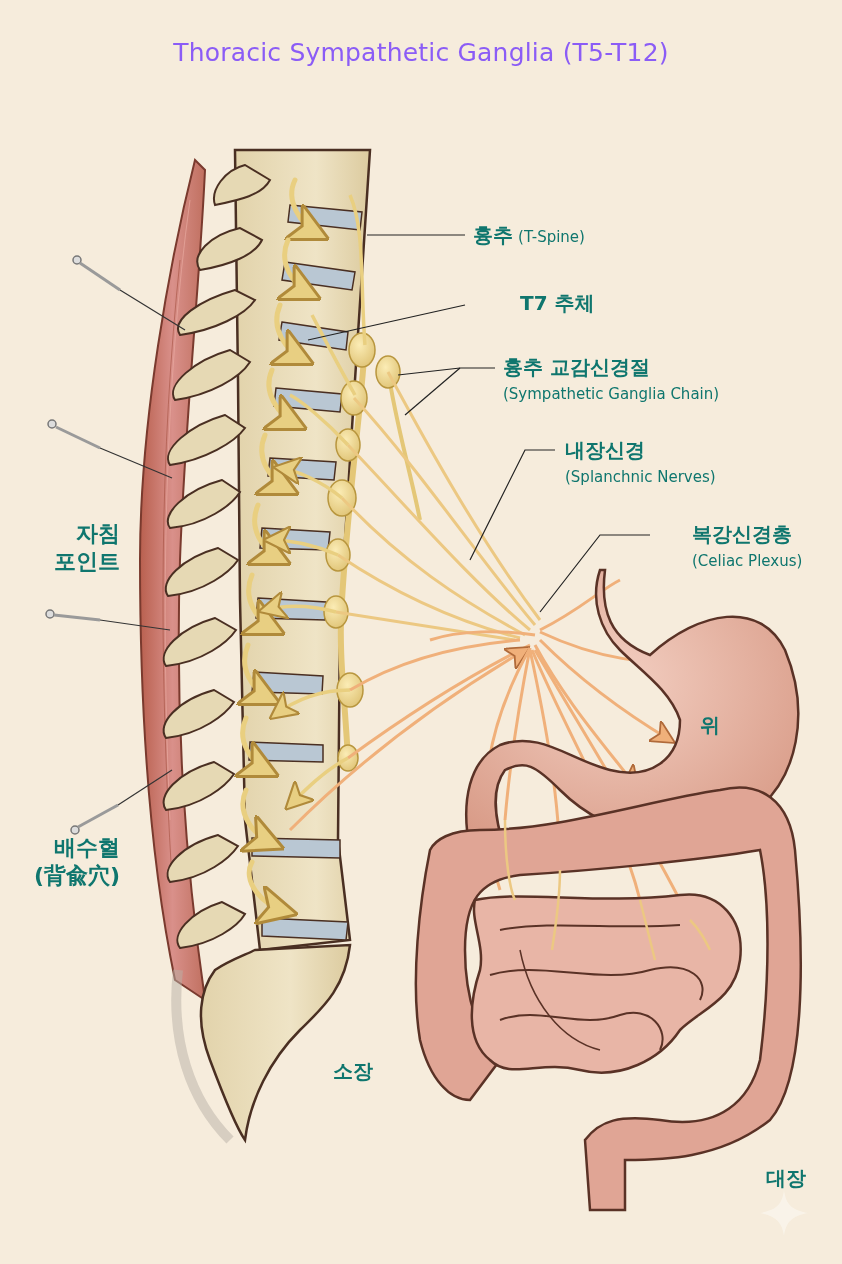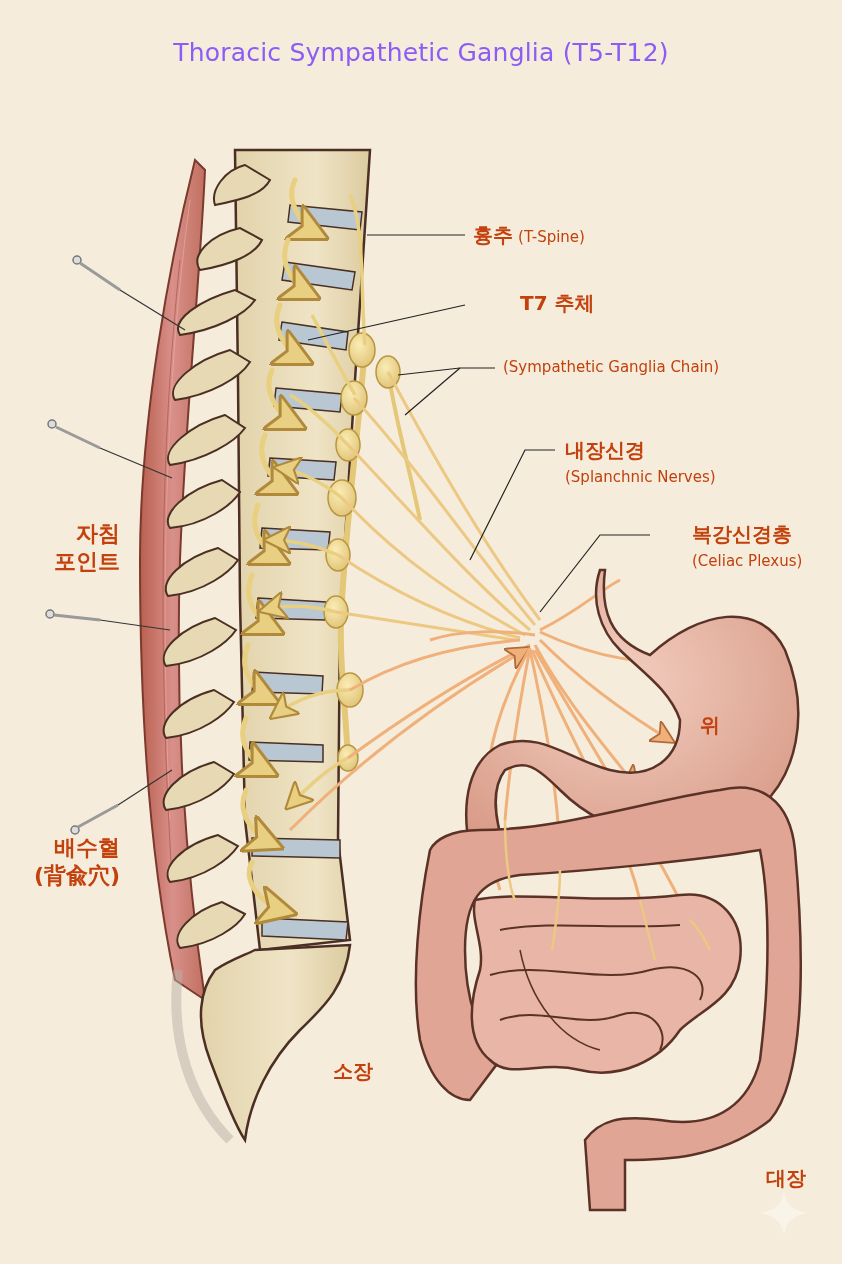--- a/index.html
+++ b/index.html
@@ -8,21 +8,21 @@
     background:#f6ecdc;
     font-family:"DejaVu Sans","Liberation Sans",sans-serif;
     color:#111;
     position:relative;
   }
   .canvas { position:absolute; left:0; top:0; width:842px; height:1264px; }
   .title {
     position:absolute; left:0; top:38px; width:842px; text-align:center;
     font-size:25px; font-weight:400; letter-spacing:0.2px; color:#8b5cf6;
   }
-  .label { position:absolute; white-space:nowrap; color:#c2410c; }
+  .label { position:absolute; white-space:nowrap; color:#0f766e; }
   .ko { font-size:20px; font-weight:700; }
   .en { font-size:15px; font-weight:400; }
   .ko-big { font-size:22px; font-weight:700; line-height:28px; text-align:right;margin-top:8px; }
   .organ-label { font-size:20px; font-weight:700; }
 </style>
 </head>
 <body>
 
 <div class="canvas">
 <svg width="842" height="1264" viewBox="0 0 842 1264" xmlns="http://www.w3.org/2000/svg">
@@ -224,20 +224,21 @@
 <div class="label" style="left:473px; top:222px;">
   <span class="ko">흉추</span>
   <span class="en">(T-Spine)</span>
 </div>
 
 <div class="label" style="left:473px; top:290px;margin-left:47px;">
   <span class="ko">T7 추체</span>
 </div>
 
 <div class="label" style="left:503px; top:354px;">
+  <div class="ko">흉추 교감신경절</div>
   <div class="en" style="margin-top:4px;">(Sympathetic Ganglia Chain)</div>
 </div>
 
 <div class="label" style="left:565px; top:437px;">
   <div class="ko">내장신경</div>
   <div class="en" style="margin-top:4px;">(Splanchnic Nerves)</div>
 </div>
 
 <div class="label" style="left:692px; top:521px;">
   <div class="ko">복강신경총</div>

